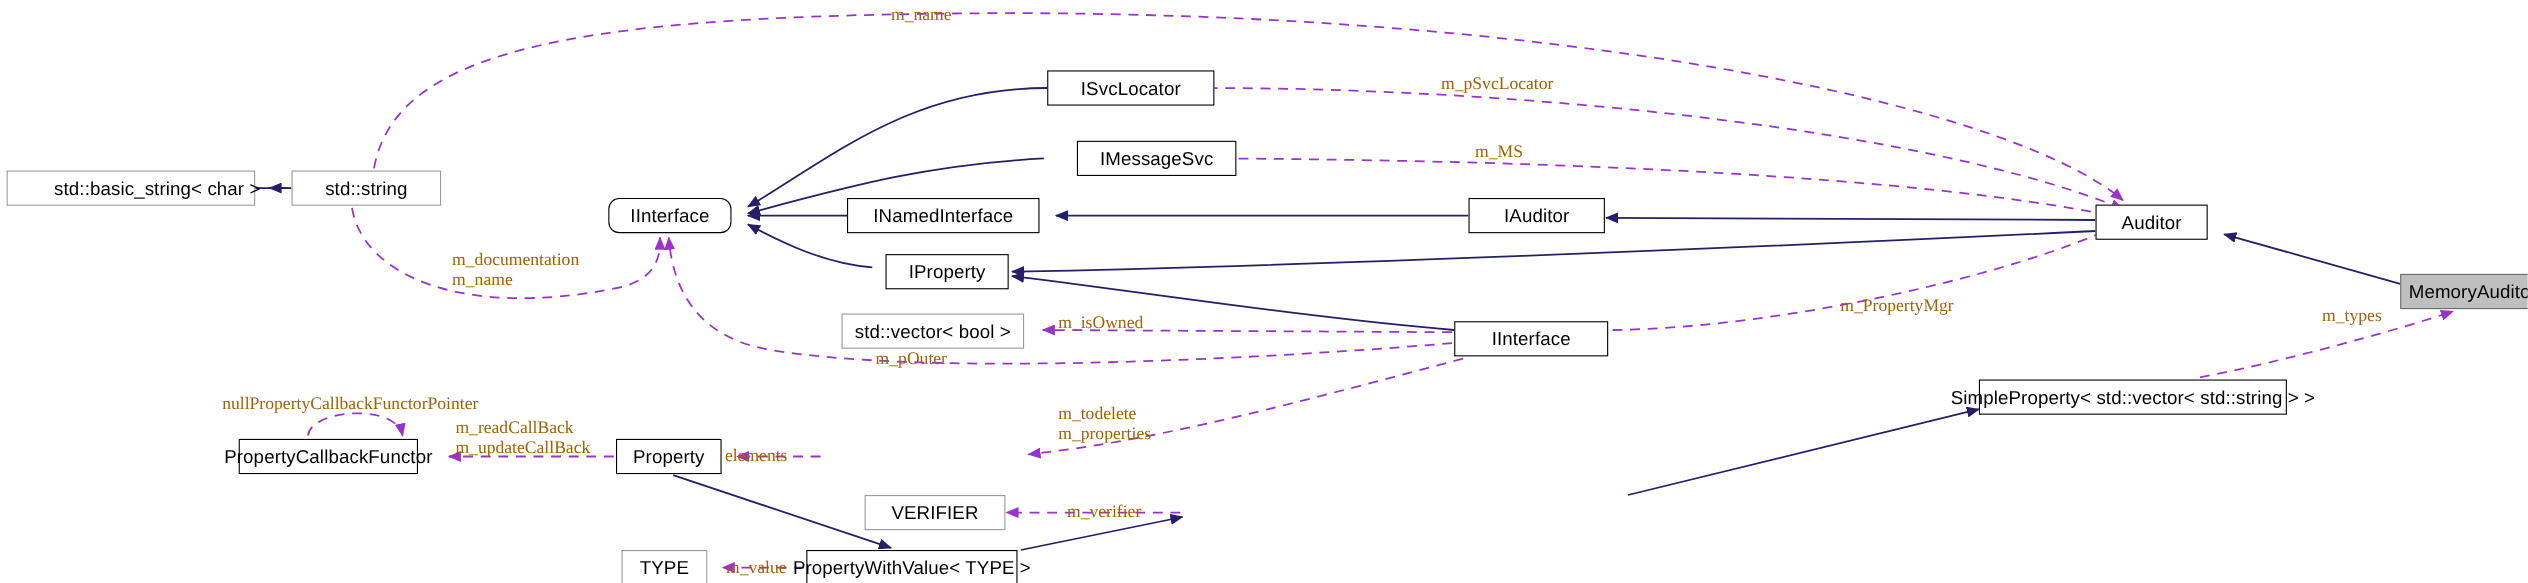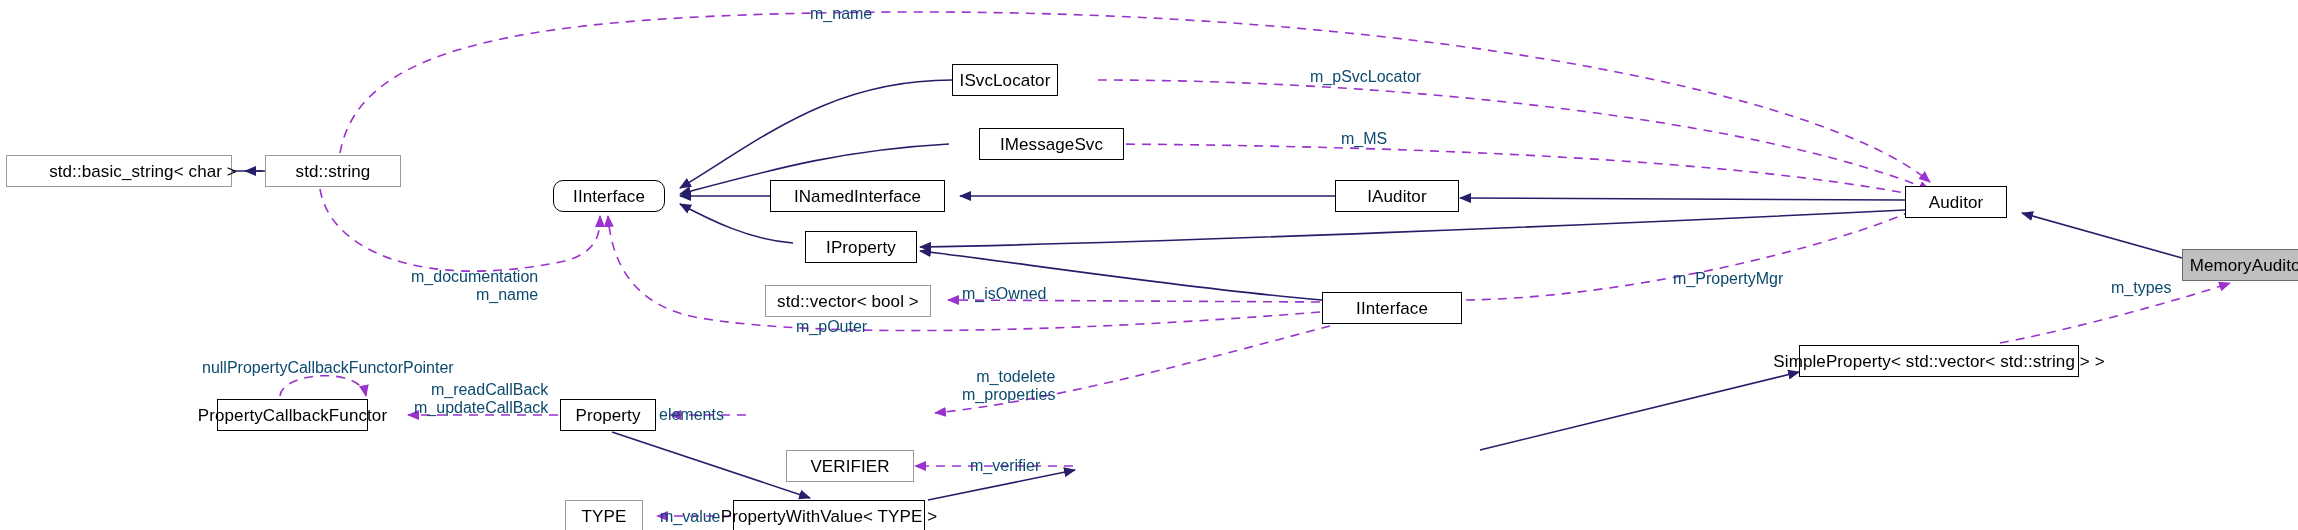--- a/index.html
+++ b/index.html
@@ -41,25 +41,26 @@
   .node.grey-border {
     border: 1.4px solid #9a9a9a;
   }
   .node.filled {
     background: #bfbfbf;
     border: 1.4px solid #6b6b6b;
   }
   .edge-label {
     position: absolute;
     font-size: 16px;
-    color: #0c4a6e;
+    color: #a16207;
     white-space: nowrap;
     line-height: 1.12;
-    text-align: right;
+    text-align: left;
     background: transparent;
+    font-family: Liberation Serif, serif;
   }
 </style>
 </head>
 <body>
 
 <div id="diagram">
 
   <svg id="edge-layer" viewBox="0 0 2298 530" width="2298" height="530" xmlns="http://www.w3.org/2000/svg">
     <defs>
       <marker id="arrow-inherit" viewBox="0 0 12 10" refX="11" refY="5" markerWidth="12" markerHeight="10" orient="auto-start-reverse" markerUnits="userSpaceOnUse">
@@ -138,21 +139,21 @@
   </div>
 
   <div class="node grey-border" style="left:265px; top:155px; width:136px;">
     <span>std::string</span>
   </div>
 
   <div class="node" style="left:553px; top:180px; width:112px;border-radius:10px;">
     <span>IInterface</span>
   </div>
 
-  <div class="node" style="left:952px; top:64px; width:106px;justify-content:center;">
+  <div class="node" style="left:952px; top:64px; width:152px;justify-content:center;">
     <span>ISvcLocator</span>
   </div>
 
   <div class="node" style="left:949px; top:128px; width:145px;margin-left:30px;">
     <span>IMessageSvc</span>
   </div>
 
   <div class="node" style="left:770px; top:180px; width:175px;">
     <span>INamedInterface</span>
   </div>
@@ -178,21 +179,21 @@
   </div>
 
   <div class="node" style="left:1322px; top:292px; width:140px;">
     <span>IInterface</span>
   </div>
 
   <div class="node" style="left:1799px; top:345px; width:280px;">
     <span>SimpleProperty&lt; std::vector&lt; std::string &gt; &gt;</span>
   </div>
 
-  <div class="node" style="left:217px; top:399px; width:151px;">
+  <div class="node" style="left:217px; top:399px; width:163px;">
     <span>PropertyCallbackFunctor</span>
   </div>
 
   <div class="node" style="left:560px; top:399px; width:96px;text-align:right;">
     <span>Property</span>
   </div>
 
 
   <div class="node grey-border" style="left:786px; top:450px; width:128px;">
     <span>VERIFIER</span>
@@ -206,21 +207,21 @@
   <div class="node" style="left:733px; top:500px; width:192px;">
     <span>PropertyWithValue&lt; TYPE &gt;</span>
   </div>
 
   <div class="edge-label" style="left:810px; top:5px;">m_name</div>
 
   <div class="edge-label" style="left:1310px; top:68px;">m_pSvcLocator</div>
 
   <div class="edge-label" style="left:1341px; top:130px;">m_MS</div>
 
-  <div class="edge-label" style="left:411px; top:228px; white-space:pre;margin-top:40px;">m_documentation
+  <div class="edge-label" style="left:411px; top:228px; white-space:pre;">m_documentation
 m_name</div>
 
   <div class="edge-label" style="left:962px; top:285px;">m_isOwned</div>
 
   <div class="edge-label" style="left:796px; top:318px;">m_pOuter</div>
 
   <div class="edge-label" style="left:1673px; top:270px;">m_PropertyMgr</div>
 
   <div class="edge-label" style="left:2111px; top:279px;">m_types</div>
 

